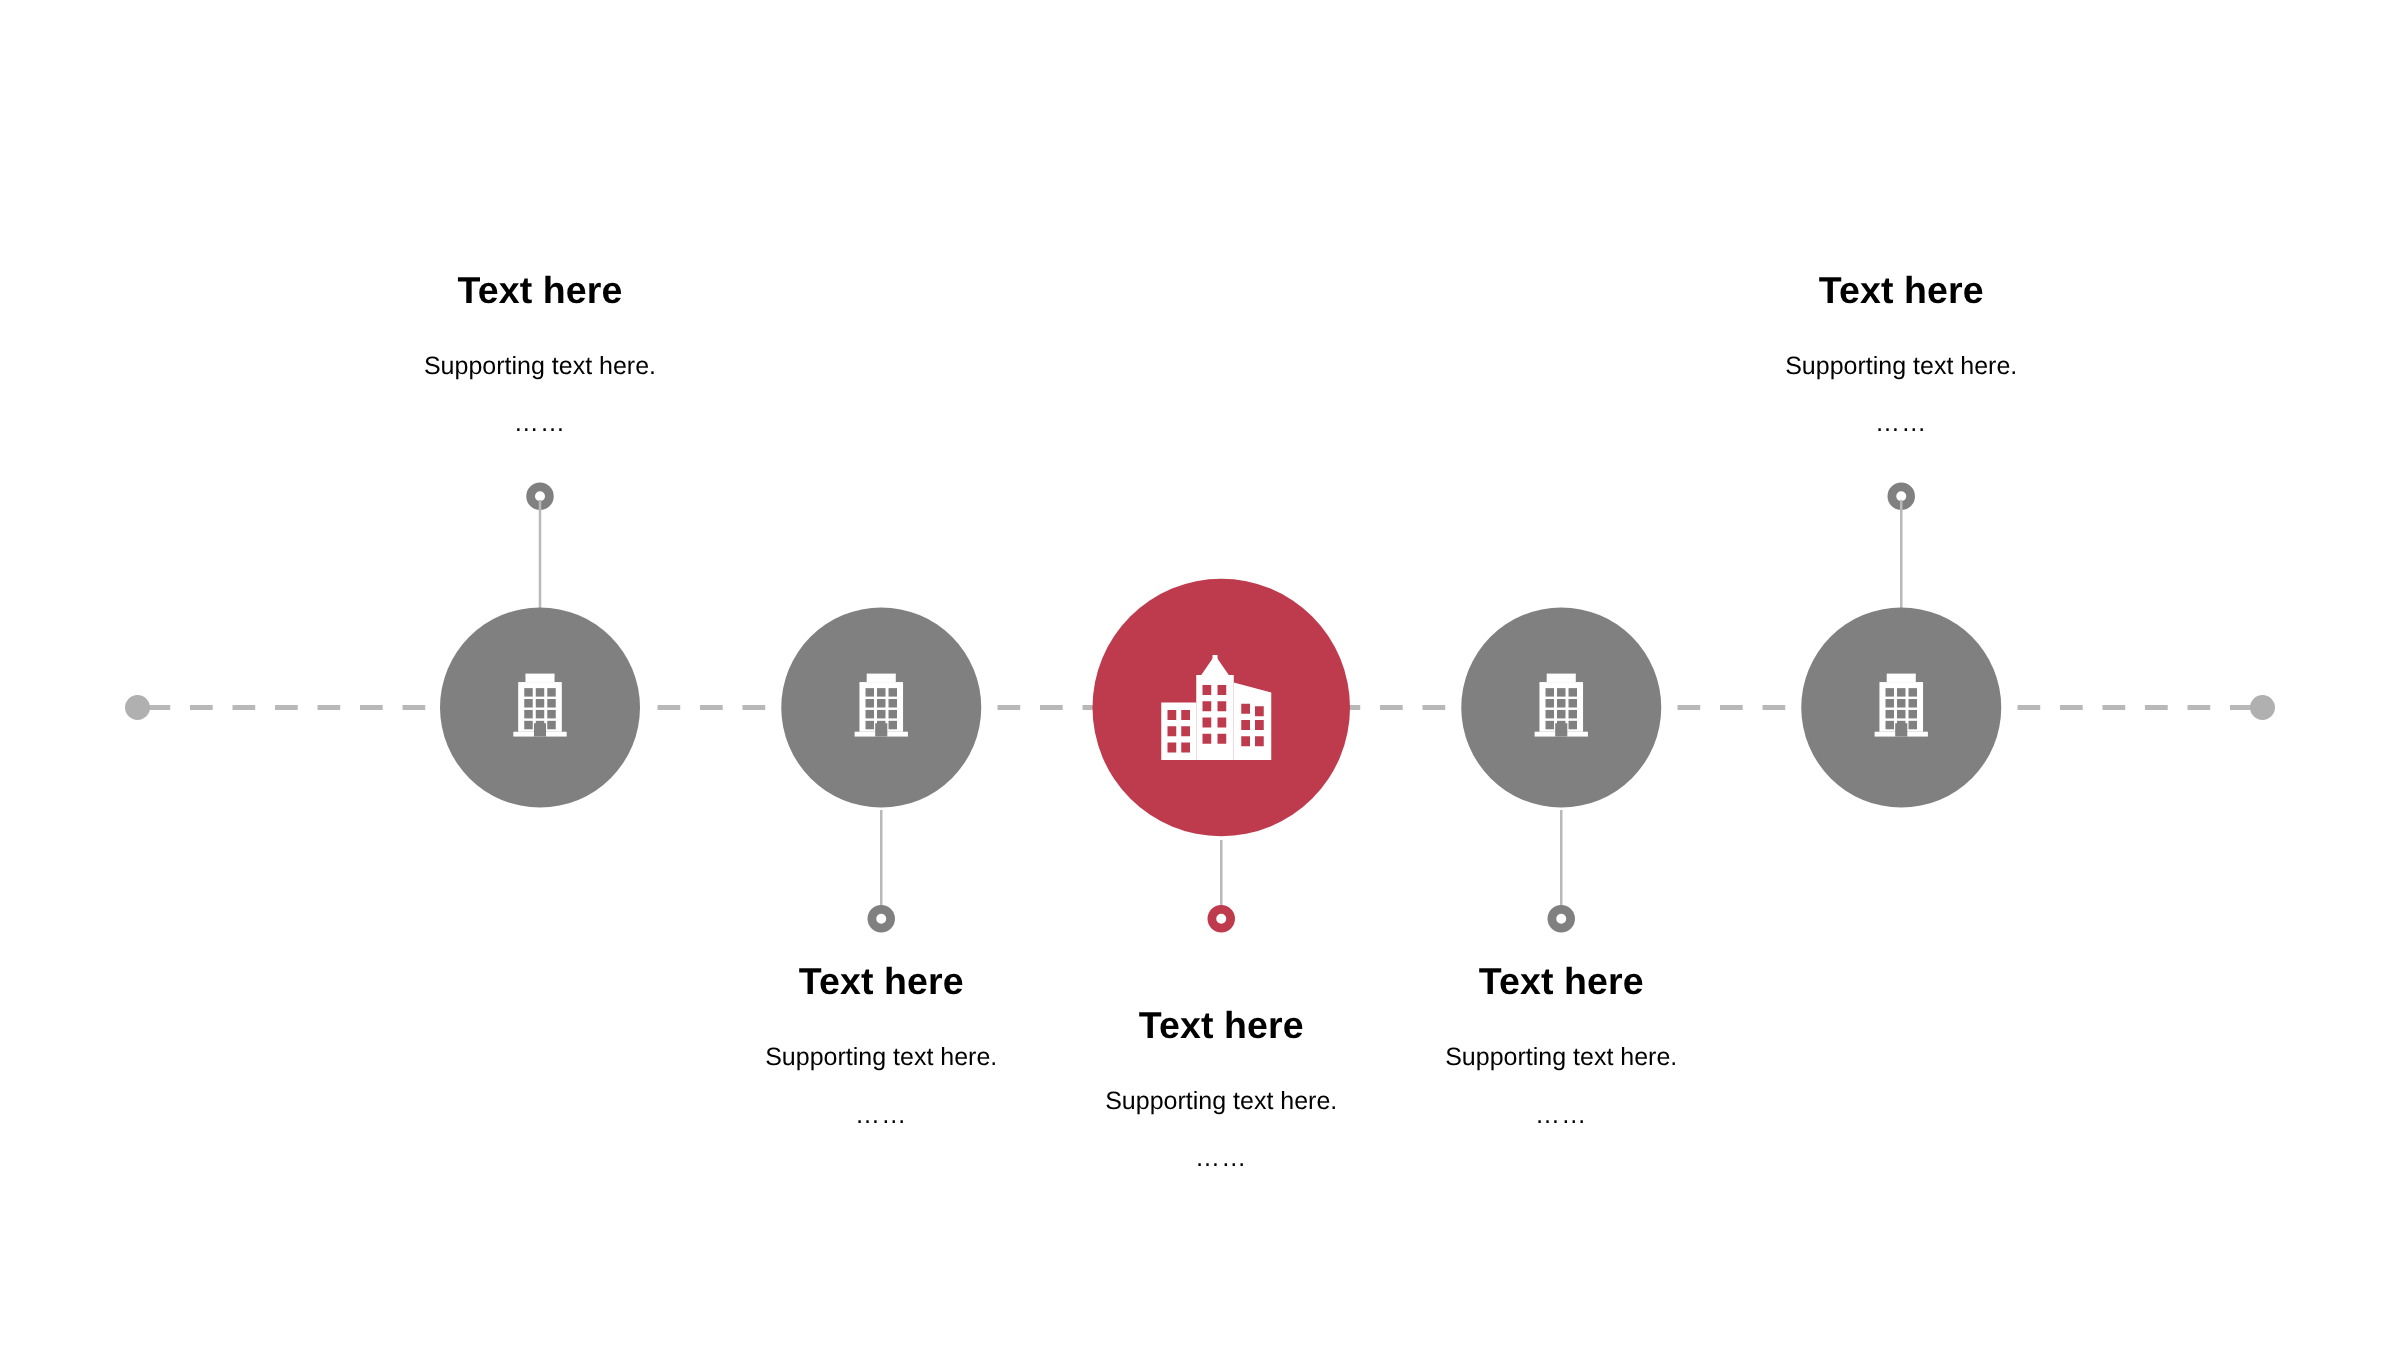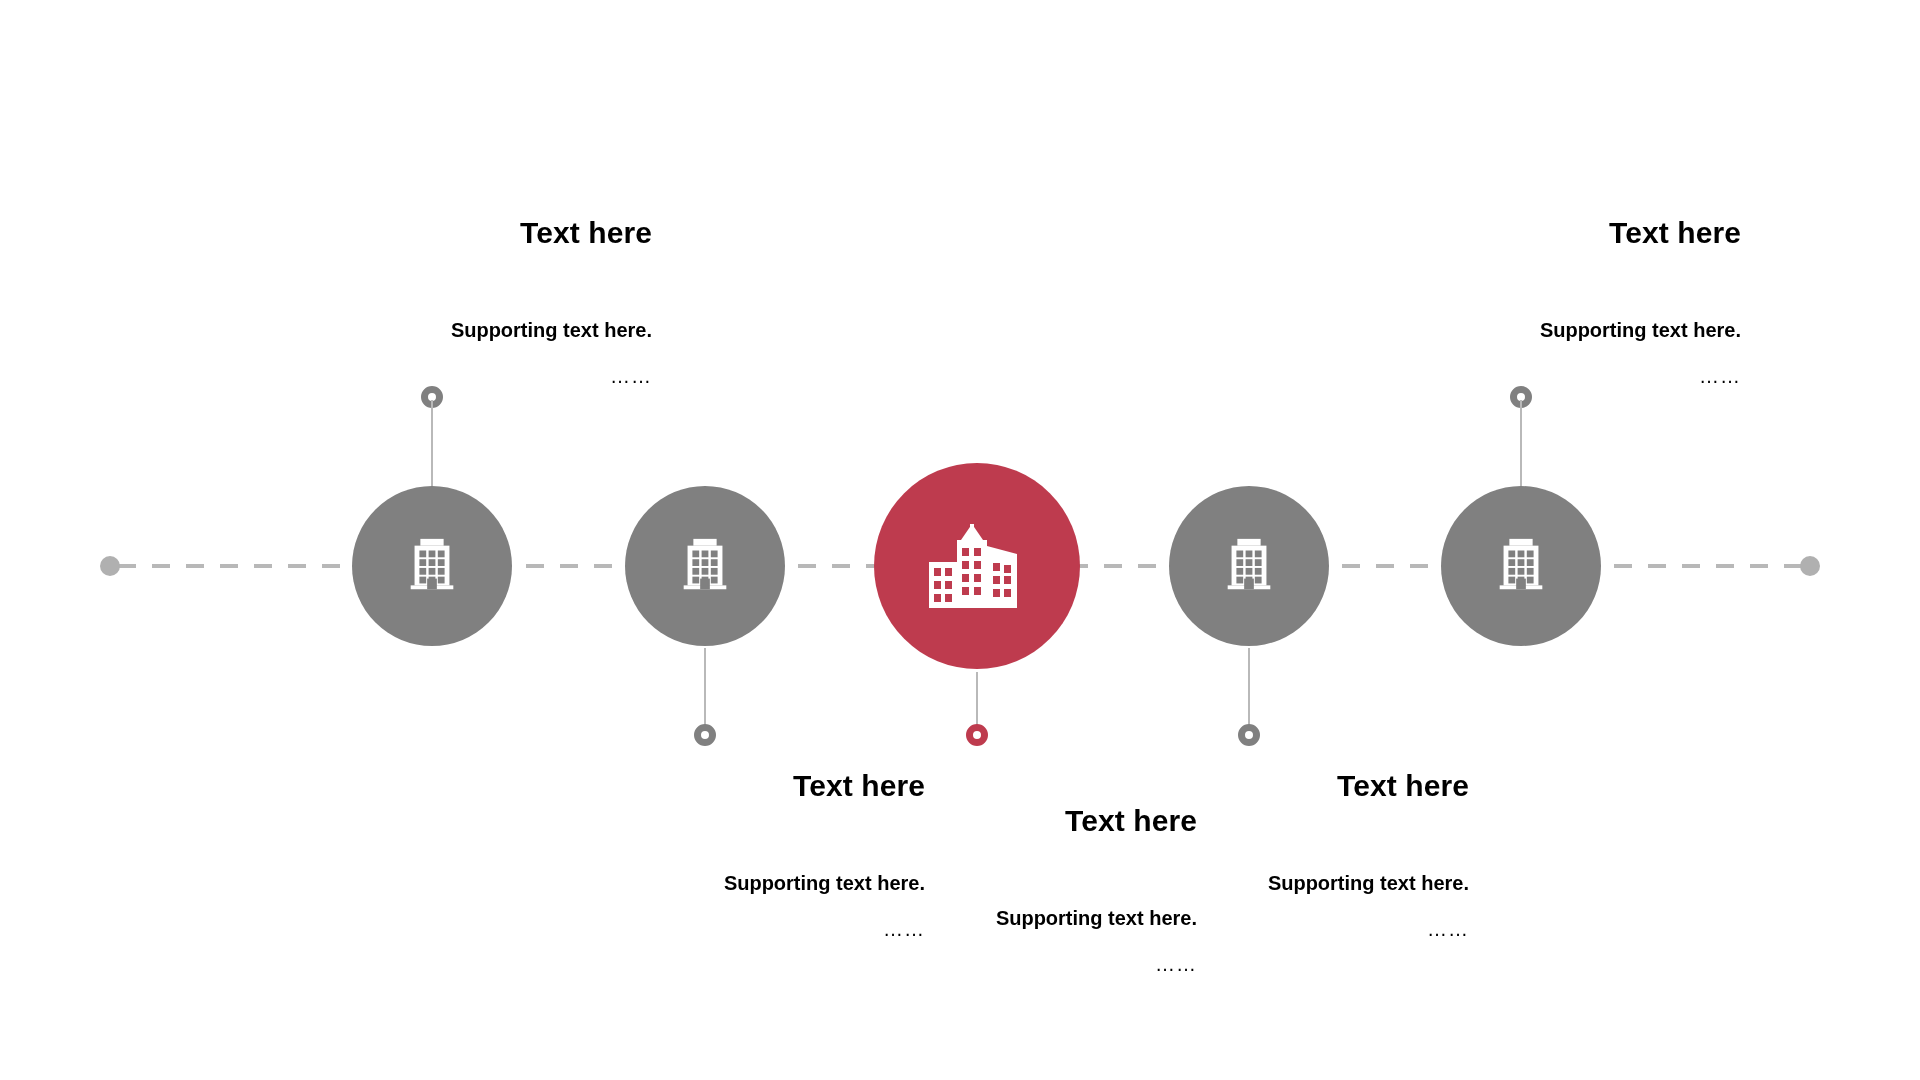--- a/index.html
+++ b/index.html
@@ -103,34 +103,34 @@
   .node.below .stem { top: 648px; height: 88px; }
   .node.below .ring { top: 735px; }
   .node.accent.below .stem { top: 672px; height: 64px; }
 
   
   .label {
     position: absolute;
     left: 0;
     transform: translateX(-50%);
     width: 440px;
-    text-align: right;
+    text-align: center;
     color: #000000;
   }
   .label .title {
     font-size: 30px;
     font-weight: bold;
     letter-spacing: .1px;
     line-height: 1.2;
   }
   .label .subtitle {
     font-size: 20px;
-    font-weight: bold;
+    font-weight: normal;
     line-height: 1.2;
-    margin-top: 67px;
+    margin-top: 30px;
   }
   .label .dots {
     font-size: 20px;
     line-height: 1.2;
     margin-top: 22px;
     letter-spacing: 1px;
   }
 
   .node.above .label { top: 215px; }
   .node.below .label { top: 768px; }

